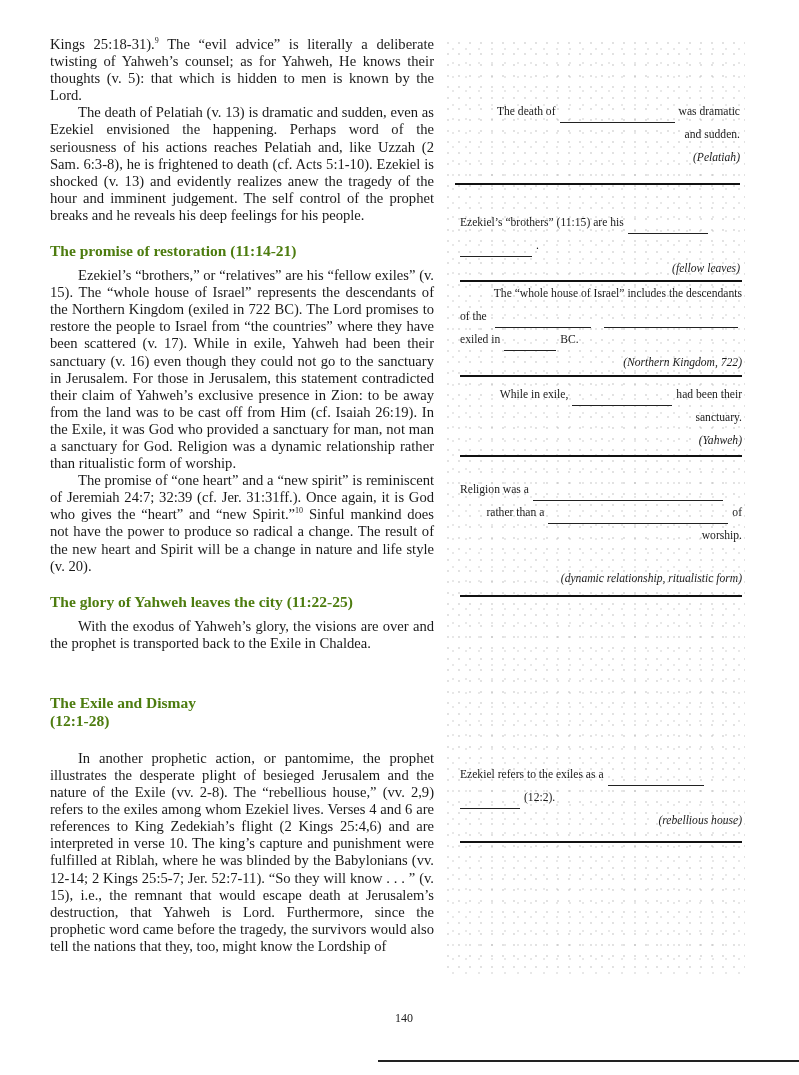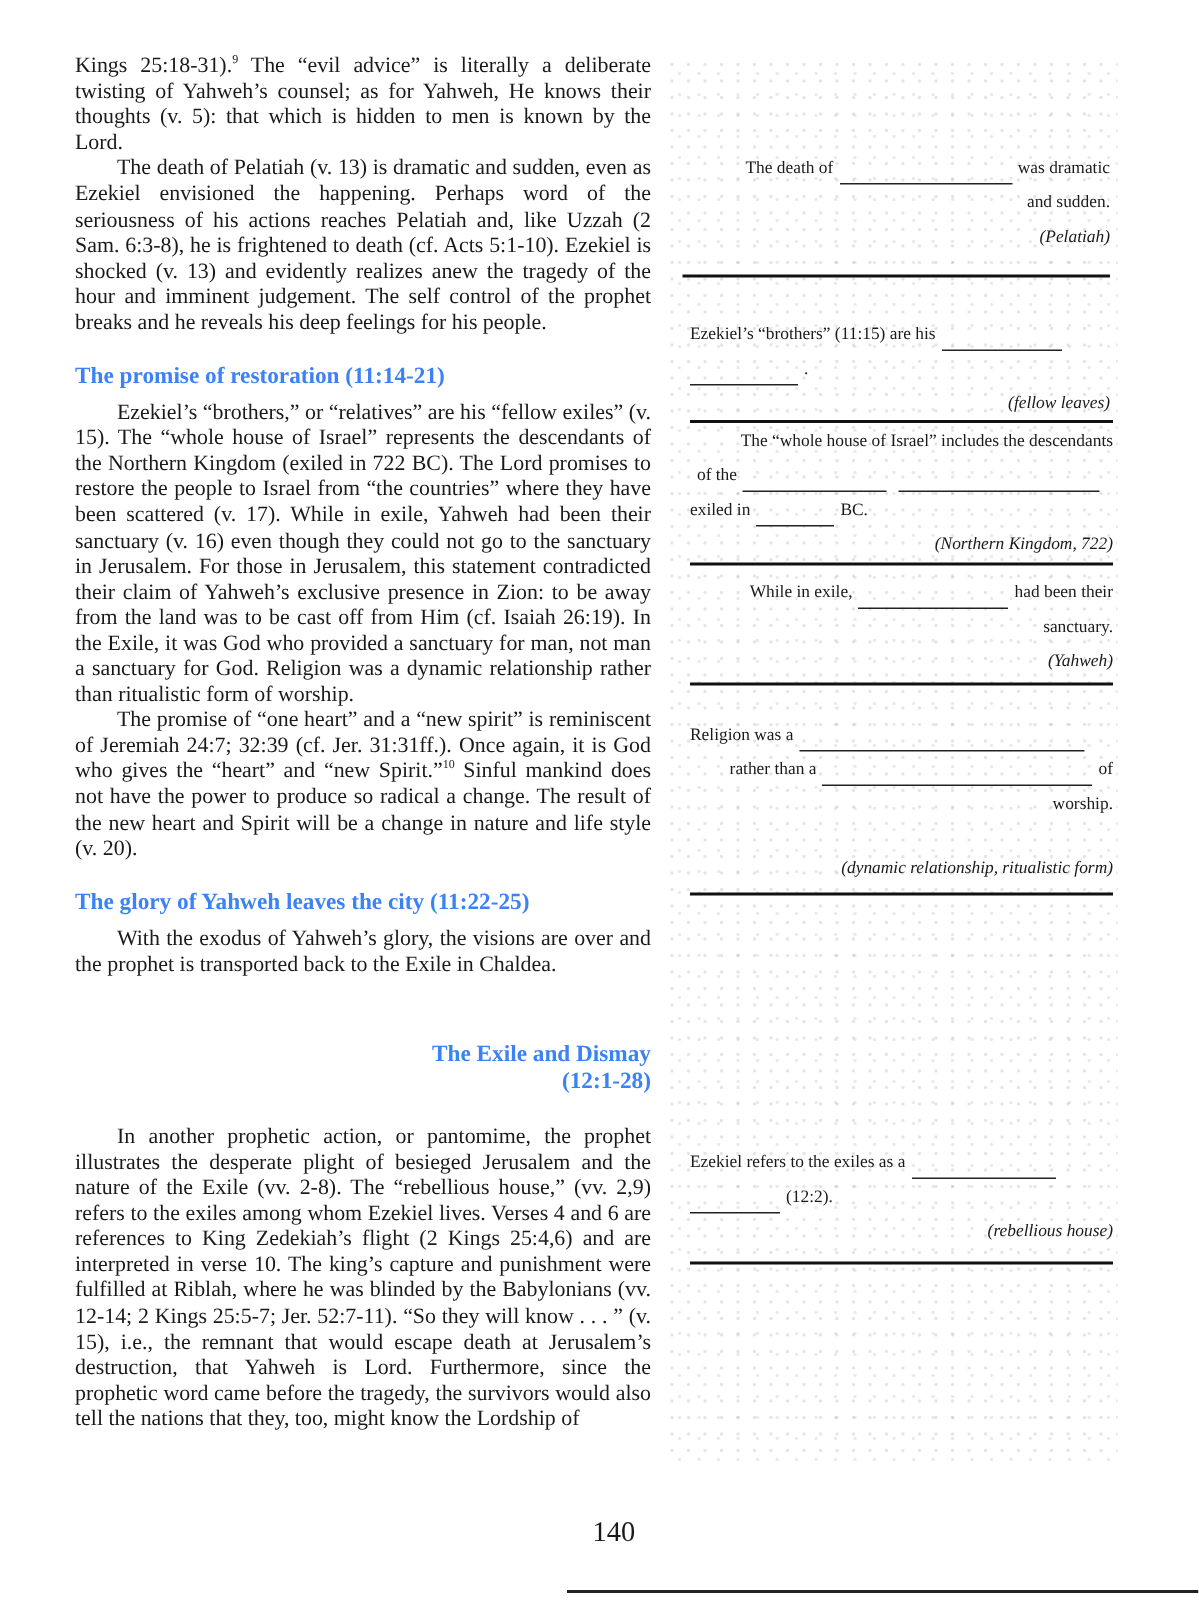--- a/index.html
+++ b/index.html
@@ -1,35 +1,35 @@
 <!DOCTYPE html>
 <html><head>
 <meta charset="utf-8">
 <style>
   html, body { margin: 0; padding: 0; background: #ffffff; }
   body { width: 799px; height: 1075px; position: relative; overflow: hidden;
          font-family: "Liberation Serif", "DejaVu Serif", serif; color: #1a1a1a; }
   .left { position: absolute; left: 50px; top: 36px; width: 384px; font-size: 14.6px; line-height: 17.1px; text-align: justify; }
   .left p { margin: 0; }
   .left p.ind { text-indent: 28px; }
-  .left h2 { font-size: 15.5px; font-weight: bold; margin: 18px 0 7px 0; line-height: 18px; font-family: "Liberation Serif", serif; color: #3b82f6; }
-  .left h2.center { text-align: right; margin: 42px 0 20px 0; line-height: 18px; }
+  .left h2 { font-size: 15.5px; font-weight: bold; margin: 18px 0 7px 0; line-height: 18px; font-family: "Liberation Serif", serif; color: #4d7c0f; }
+  .left h2.center { text-align: left; margin: 42px 0 20px 0; line-height: 18px; }
   .left sup { font-size: 8px; vertical-align: 6px; line-height: 0; }
   .texture { position: absolute; left: 445px; top: 40px; width: 300px; height: 935px;
      background-image:
        radial-gradient(circle at 3px 3px, rgba(150,150,150,0.28) 0.8px, transparent 1.3px),
        radial-gradient(circle at 8px 9px, rgba(150,150,150,0.22) 0.8px, transparent 1.3px);
      background-size: 11px 11px, 13px 14px; }
   .right { position: absolute; left: 455px; width: 285px; font-size: 11.6px; color: #1a1a1a; }
   .q { position: absolute; left: 0; width: 285px; line-height: 23px; }
   .q .line { white-space: nowrap; display: flex; align-items: flex-end; justify-content: flex-end; }
   .blank { display: inline-block; border-bottom: 1px solid #222; height: 12px; margin: 0 4px; }
   .ans { font-style: italic; }
   .rule { position: absolute; left: 0; width: 285px; height: 0; border-top: 2.5px solid #111; }
-  .pagenum { position: absolute; left: 395px; top: 1011px; font-size: 19px; }
+  .pagenum { position: absolute; left: 395px; top: 1011px; font-size: 12px; }
   .footrule { position: absolute; left: 378px; top: 1060px; width: 421px; border-top: 2px solid #222; }
 </style>
 </head>
 <body>
 
 <div class="left">
   <p><span>Kings 25:18-31).</span><sup>9</sup><span> The “evil advice” is literally a deliberate twisting of Yahweh’s counsel; as for Yahweh, He knows their thoughts (v. 5): that which is hidden to men is known by the Lord.</span></p>
   <p class="ind">The death of Pelatiah (v. 13) is dramatic and sudden, even as Ezekiel envisioned the happening. Perhaps word of the seriousness of his actions reaches Pelatiah and, like Uzzah (2 Sam. 6:3-8), he is frightened to death (cf. Acts 5:1-10). Ezekiel is shocked (v. 13) and evidently realizes anew the tragedy of the hour and imminent judgement. The self control of the prophet breaks and he reveals his deep feelings for his people.</p>
   <h2>The promise of restoration (11:14-21)</h2>
   <p class="ind">Ezekiel’s “brothers,” or “relatives” are his “fellow exiles” (v. 15). The “whole house of Israel” represents the descendants of the Northern Kingdom (exiled in 722 BC). The Lord promises to restore the people to Israel from “the countries” where they have been scattered (v. 17). While in exile, Yahweh had been their sanctuary (v. 16) even though they could not go to the sanctuary in Jerusalem. For those in Jerusalem, this statement contradicted their claim of Yahweh’s exclusive presence in Zion: to be away from the land was to be cast off from Him (cf. Isaiah 26:19). In the Exile, it was God who provided a sanctuary for man, not man a sanctuary for God. Religion was a dynamic relationship rather than ritualistic form of worship.</p>
@@ -71,21 +71,21 @@
     <div class="line">
         <span class="ans">(fellow leaves)</span>
       </div>
   </div>
   <div class="rule" style="top:280px; left:5px; width:282px"></div>
 
   <div class="q" style="top:282px; left:5px; width:282px">
     <div class="line">
         <span>The “whole house of Israel” includes the descendants</span>
       </div>
-    <div class="line" style="justify-content:center">
+    <div class="line" style="justify-content:space-between">
         <span>of the</span>
         <span class="blank" style="width:96px"></span>
         <span class="blank" style="width:134px"></span>
       </div>
     <div class="line" style="justify-content:flex-start">
         <span>exiled in</span>
         <span class="blank" style="width:52px"></span>
         <span>BC.</span>
       </div>
     <div class="line">

